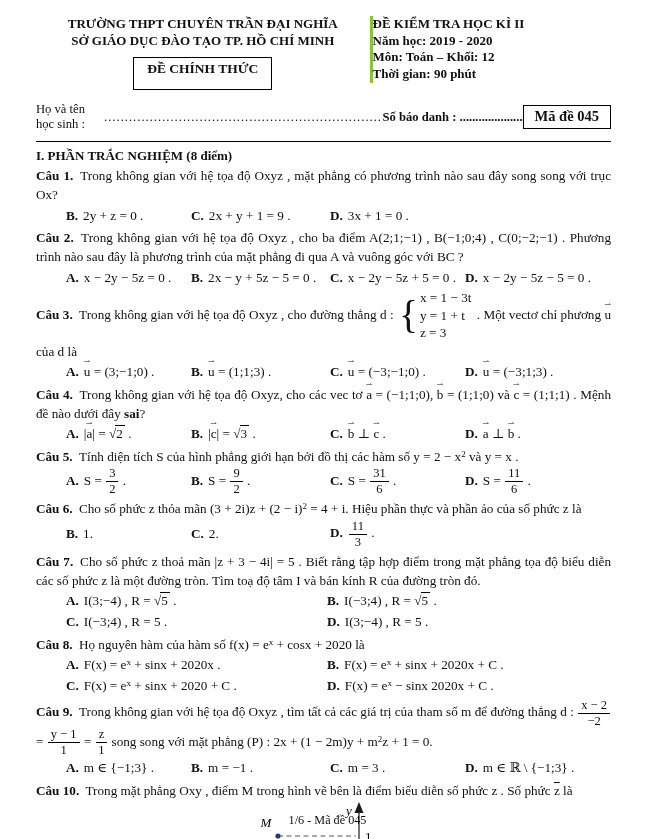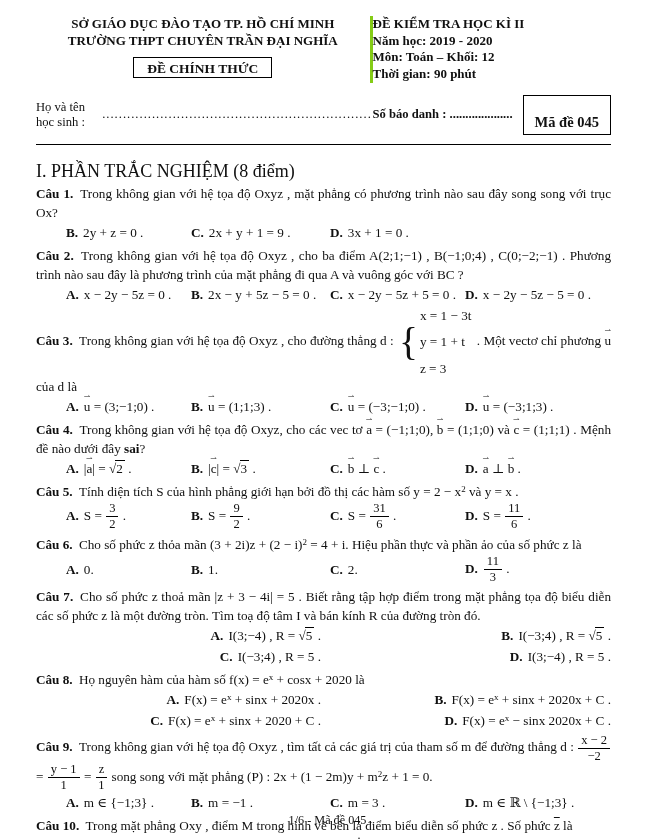--- a/index.html
+++ b/index.html
@@ -7,72 +7,72 @@
     width:647px;height:839px;box-sizing:border-box;margin:0 auto;
     padding:16px 36px 0;position:relative;background:#fff;overflow:hidden;
     font-family:"Liberation Serif","DejaVu Serif",serif;font-size:13.2px;color:#101010;
   }
   
   .header{display:flex;align-items:flex-start;}
   .h-left{width:58%;text-align:center;}
   .h-right{flex:1;text-align:left;border-left:3px solid #84cc16;min-height:62px;}
   .h-line{font-weight:bold;font-size:13px;line-height:1.28;}
   .stamp-box{display:inline-block;border:1.4px solid #000;font-weight:bold;
-    font-size:13.5px;padding:3px 13px 0;margin-top:8px;}
+    font-size:13.5px;padding:3px 13px 12px;margin-top:8px;}
   .name-row{display:flex;align-items:center;margin-top:12px;font-size:12.6px;}
   .dots{flex:1 1 auto;overflow:hidden;white-space:nowrap;letter-spacing:1px;margin:0 2px;}
   .id-part{white-space:nowrap;font-weight:bold;}
   .code-box{border:1.5px solid #000;font-weight:bold;font-size:14.5px;
-    padding:18px 11px 3px;margin-left:10px;white-space:nowrap;}
+    padding:2px 11px 3px;white-space:nowrap;}
   .rule{border-bottom:1.8px solid #000;margin:9px 0 5px;}
   
-  .section-title{font-weight:normal;margin:16px 0 2px;font-size:18px;}
+  .section-title{font-weight:bold;margin:6px 0 2px;font-size:13px;}
   .question{margin:0 0 3px;}
   .q-line{margin:0;text-align:justify;line-height:1.45;}
   .q-label{font-weight:bold;margin-right:3px;}
   .options{display:grid;padding-left:30px;column-gap:6px;row-gap:1px;margin:1px 0 2px;align-items:center;}
   .cols-4{grid-template-columns:119px 133px 129px auto;}
-  .cols-2{grid-template-columns:255px auto;text-align:right;}
+  .cols-2{grid-template-columns:255px auto;}
   .option{white-space:nowrap;line-height:1.5;}
   .opt-key{font-weight:bold;margin-right:5px;}
   
   .m-frac{display:inline-flex;flex-direction:column;vertical-align:middle;
     text-align:center;line-height:1.05;font-size:0.95em;margin:0 1px;}
   .m-frac .num{border-bottom:1px solid #000;padding:0 3px 1px;}
   .m-frac .den{padding-top:1px;}
   .m-sqrt{white-space:nowrap;display:inline-block;}
   .m-sqrt .rad{display:inline-block;}
   .m-sqrt .body{display:inline-block;border-top:1px solid #000;padding:0 2px 0 1px;
     margin-left:-1px;line-height:1.15;}
   .m-sup{font-size:0.68em;vertical-align:0.45em;line-height:0;}
   .m-vec{position:relative;display:inline-block;}
   .m-vec .v-arrow{position:absolute;left:50%;top:-0.52em;transform:translateX(-50%);
     font-size:0.6em;line-height:1;}
   .m-bar{text-decoration:overline;}
   .m-b{font-weight:bold;}
   .m-cases{display:inline-flex;align-items:center;vertical-align:middle;margin:0 2px;}
   .m-cases .brace{font-size:3.0em;font-weight:200;line-height:0.9;margin-right:2px;}
-  .m-cases .lines{display:inline-flex;flex-direction:column;text-align:left;row-gap:10px;line-height:1.25;}
+  .m-cases .lines{display:inline-flex;flex-direction:column;text-align:left;row-gap:1px;line-height:1.25;}
   
   .fig-wrap{text-align:center;margin:2px 0 1px;}
   .fig-wrap svg{display:inline-block;}
   .fig-serif{font-family:"Liberation Serif","DejaVu Serif",serif;font-size:13px;}
   .fig-italic{font-style:italic;}
   
   .footer{position:absolute;bottom:11px;left:8px;right:0;text-align:center;font-size:12.2px;}
 </style>
 </head>
 <body>
 
 <div class="page">
 
   <div class="header">
     <div class="h-left">
+      <div class="h-line">TRƯỜNG THPT CHUYÊN TRẦN ĐẠI NGHĨA</div>
       <div class="h-line">SỞ GIÁO DỤC ĐÀO TẠO TP. HỒ CHÍ MINH</div>
-      <div class="h-line">TRƯỜNG THPT CHUYÊN TRẦN ĐẠI NGHĨA</div>
       <div class="stamp-box">ĐỀ CHÍNH THỨC</div>
     </div>
     <div class="h-right">
       <div class="h-line">ĐỀ KIỂM TRA HỌC KÌ II</div>
       <div class="h-line">Năm học: 2019 - 2020</div>
       <div class="h-line">Môn: Toán – Khối: 12</div>
       <div class="h-line">Thời gian: 90 phút</div>
     </div>
   </div>
 
@@ -179,21 +179,20 @@
                 <span class="den">6</span>
               </span> .</span></span>
 </div>
   </div>
 
   <div class="question">
     <p class="q-line">
       <span class="q-label">Câu 6. </span><span class="q-text">Cho số phức z thỏa mãn (3 + 2i)z + (2 − i)<span class="m-sup">2</span> = 4 + i. Hiệu phần thực và phần ảo của số phức z là</span>
     </p>
     <div class="options cols-4">
-  <span class="option"><span class="opt-key">A.</span><span class="opt-text">0.</span></span>
 
   <span class="option"><span class="opt-key">B.</span><span class="opt-text">1.</span></span>
 
   <span class="option"><span class="opt-key">C.</span><span class="opt-text">2.</span></span>
 
   <span class="option"><span class="opt-key">D.</span><span class="opt-text"><span class="m-frac">
                 <span class="num">11</span>
                 <span class="den">3</span>
               </span> .</span></span>
 </div>

